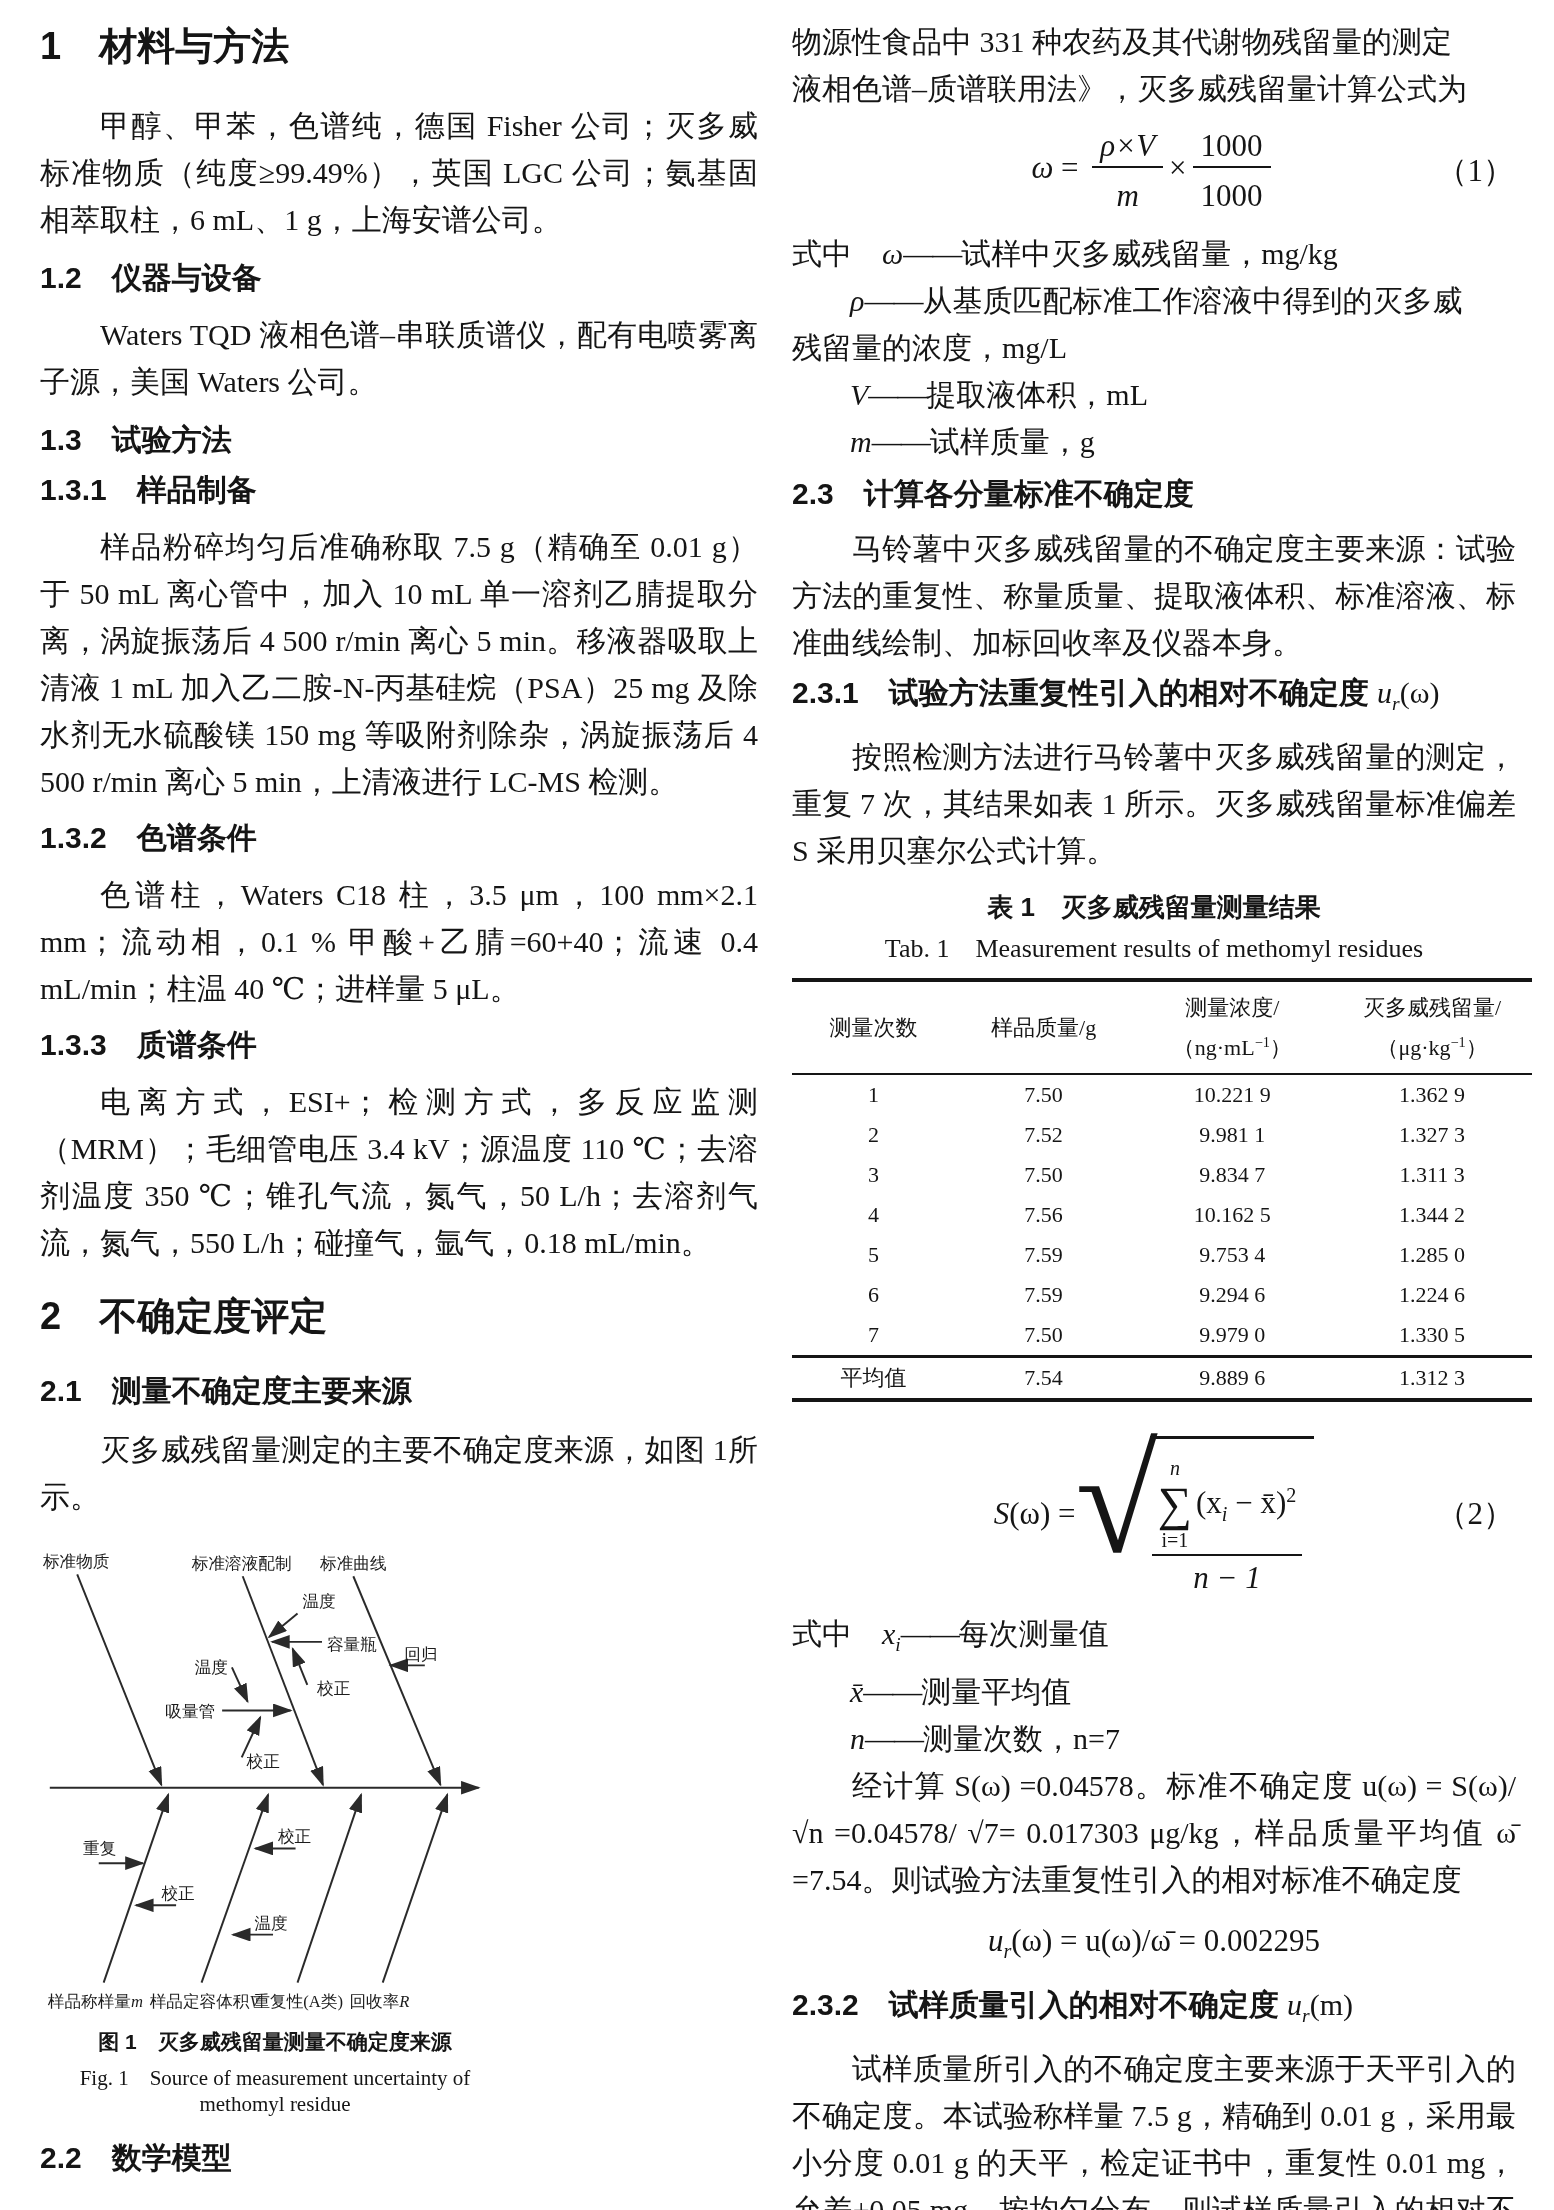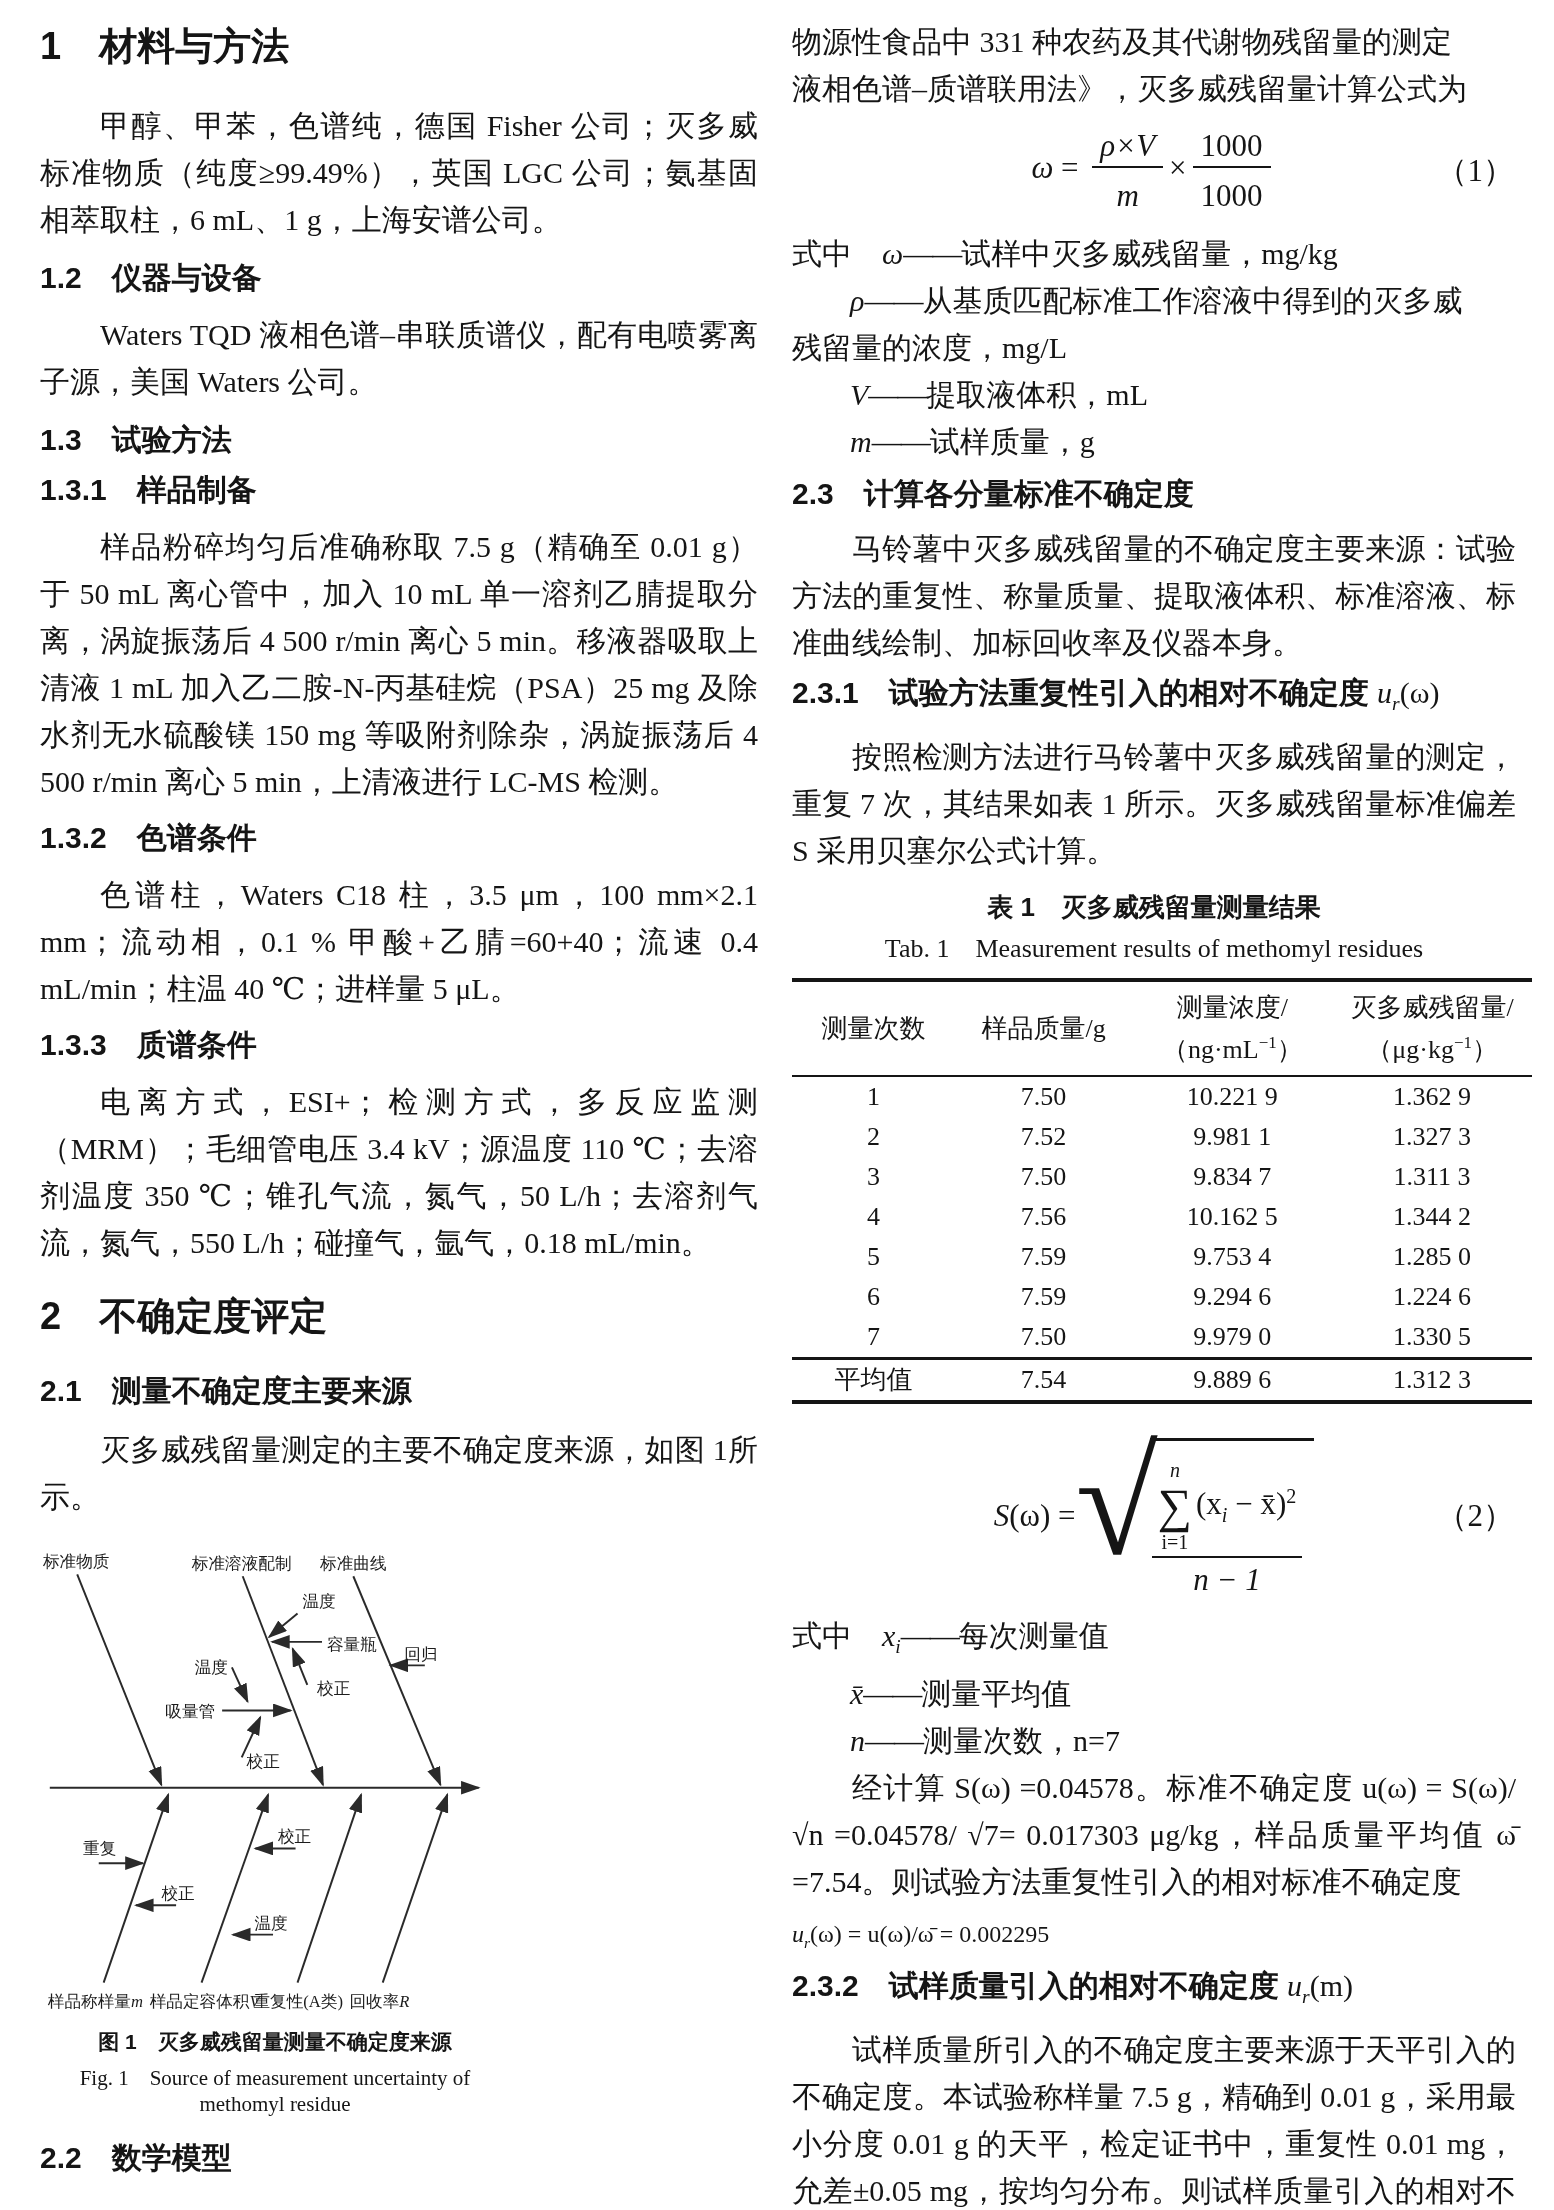--- a/index.html
+++ b/index.html
@@ -50,25 +50,25 @@
   .rad{display:inline-flex;align-items:flex-start;vertical-align:middle;}
   .radsign{font-size:150px;line-height:0.95;font-weight:200;transform:translateY(-2px);}
   .radbody{border-top:3px solid #151515;padding:8px 12px 0 2px;display:inline-block;margin-left:-8px;margin-top:4px;}
   .sigma{display:inline-flex;flex-direction:column;align-items:center;vertical-align:middle;margin-right:4px;}
   .sigt{font-size:20px;font-style:italic;line-height:20px;}
   .sigS{font-size:48px;line-height:52px;}
   .sigb{font-size:20px;line-height:20px;}
   .f2num{display:inline-flex;align-items:center;border-bottom:2.5px solid #151515;padding:0 6px 4px 6px;}
   .f2den{padding-top:4px;}
   .f2frac{display:inline-flex;flex-direction:column;align-items:center;}
-  .centerline{font-size:24px;line-height:31px;margin:14px 0 10px 0;}
+  .centerline{text-align:center;font-size:31px;line-height:47px;margin:14px 0 10px 0;}
   
   .tabcap-zh{font-family:"Liberation Sans","DejaVu Sans",sans-serif;font-weight:bold;font-size:26px;text-align:center;margin-top:16px;}
   .tabcap-en{font-size:26px;text-align:center;margin:6px 0 12px 0;}
-  table.data{width:740px;border-collapse:collapse;border-top:4px solid #151515;border-bottom:4px solid #151515;font-size:26px;}
+  table.data{width:740px;border-collapse:collapse;border-top:4px solid #151515;border-bottom:4px solid #151515;font-size:22px;}
   table.data th{font-weight:normal;line-height:35px;padding:8px 0;text-align:center;}
   table.data thead tr{border-bottom:2px solid #151515;}
   table.data td{text-align:center;height:38px;line-height:38px;}
   table.data tr.avg{border-top:3px solid #151515;}
 </style>
 </head>
 <body>
 
 <div class="col col-left">
   <div class="hs1 m-h1a">1　材料与方法</div>

